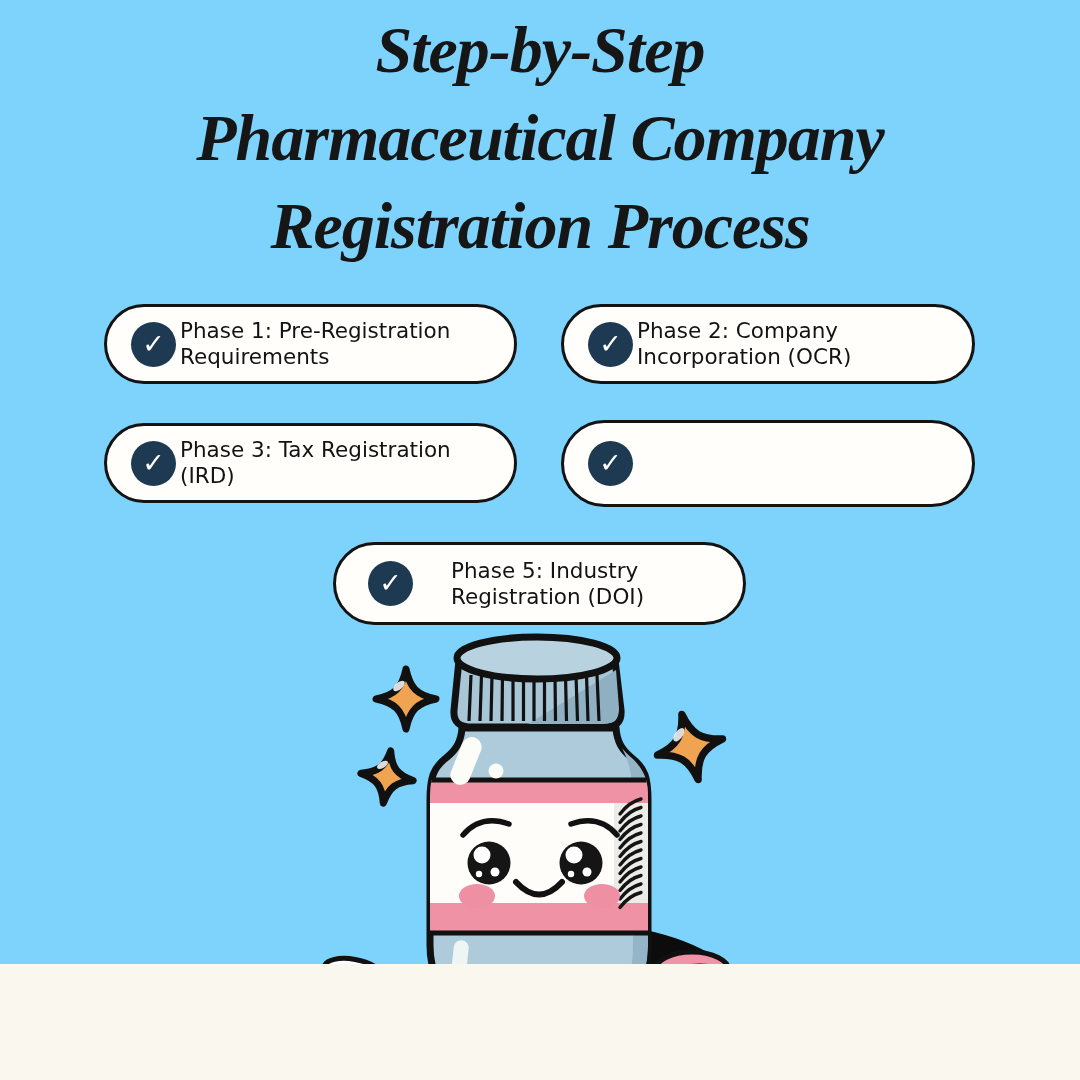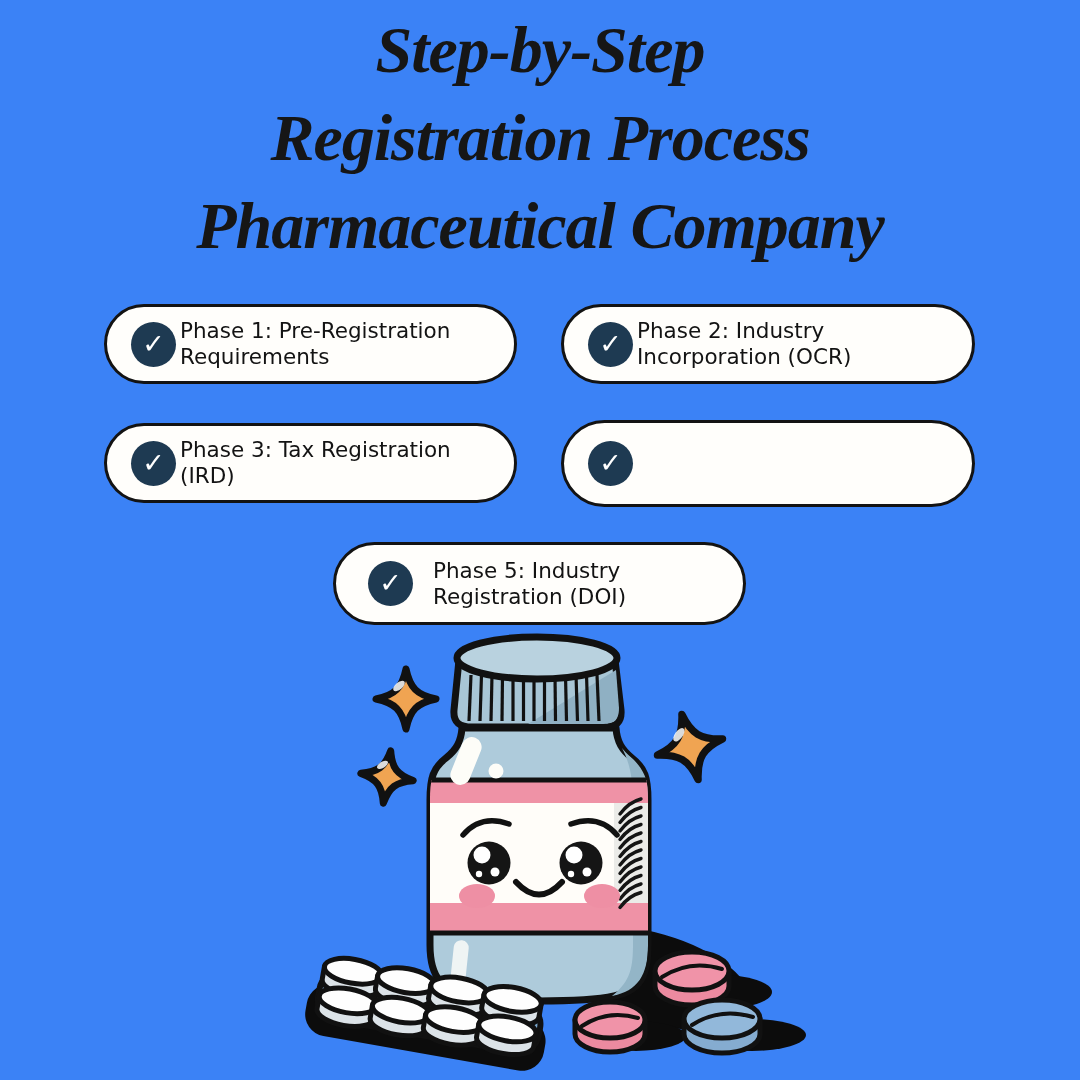--- a/index.html
+++ b/index.html
@@ -1,16 +1,16 @@
 <!DOCTYPE html>
 <html><head>
 <meta charset="utf-8">
 <style>
   html,body{margin:0;padding:0;background:#faf7ee;}
-  .canvas{position:relative;width:1080px;height:1080px;background:#3b82f6;overflow:hidden;
+  .canvas{position:relative;width:1080px;height:964px;background:#7dd3fc;overflow:hidden;
           font-family:"Liberation Sans",sans-serif;}
   
   .title{position:absolute;top:6px;left:0;width:1080px;text-align:center;
          font-family:"Liberation Serif",serif;font-style:italic;font-weight:600;
          font-size:66px;line-height:88px;color:#161616;letter-spacing:-1px;}
   
   .pill{position:absolute;display:flex;align-items:center;background:#fffefb;
         border:3px solid #131313;border-radius:48px;box-sizing:border-box;}
   .p1{left:104px;top:304px;width:413px;height:80px;}
   .p2{left:561px;top:304px;width:414px;height:80px;}
@@ -18,48 +18,48 @@
   .p4{left:561px;top:420px;width:414px;height:87px;}
   .p5{left:333px;top:542px;width:413px;height:83px;}
   .check{flex:0 0 auto;width:45px;height:45px;margin-left:24px;border-radius:50%;
          background:#1e3a52;color:#ffffff;display:flex;align-items:center;justify-content:center;}
   .check .glyph{font-family:"DejaVu Sans",sans-serif;font-weight:bold;font-size:27px;line-height:1;
                 transform:translateY(-1px);}
   .p5 .check{margin-left:32px;}
   .pill-label{margin-left:4px;margin-right:10px;white-space:pre-line;
               font-family:"DejaVu Sans",sans-serif;font-size:21.5px;line-height:26px;
               color:#131313;font-weight:500;}
-  .p5 .pill-label{margin-left:20px;}
+  .p5 .pill-label{margin-left:38px;}
   
   .illo{position:absolute;left:280px;top:630px;width:620px;height:450px;}
 </style>
 </head>
 <body>
 
 <div class="canvas">
 
   <header class="title">
     <div>Step-by-Step</div>
+    <div>Pharmaceutical Company</div>
     <div>Registration Process</div>
-    <div>Pharmaceutical Company</div>
   </header>
 
   <div class="pill p1">
     <span class="check">
         <span class="glyph">✓</span>
       </span>
     <span class="pill-label">Phase 1: Pre-Registration
 Requirements</span>
   </div>
 
   <div class="pill p2">
     <span class="check">
         <span class="glyph">✓</span>
       </span>
-    <span class="pill-label">Phase 2: Industry
+    <span class="pill-label">Phase 2: Company
 Incorporation (OCR)</span>
   </div>
 
   <div class="pill p3">
     <span class="check">
         <span class="glyph">✓</span>
       </span>
     <span class="pill-label">Phase 3: Tax Registration
 (IRD)</span>
   </div>

